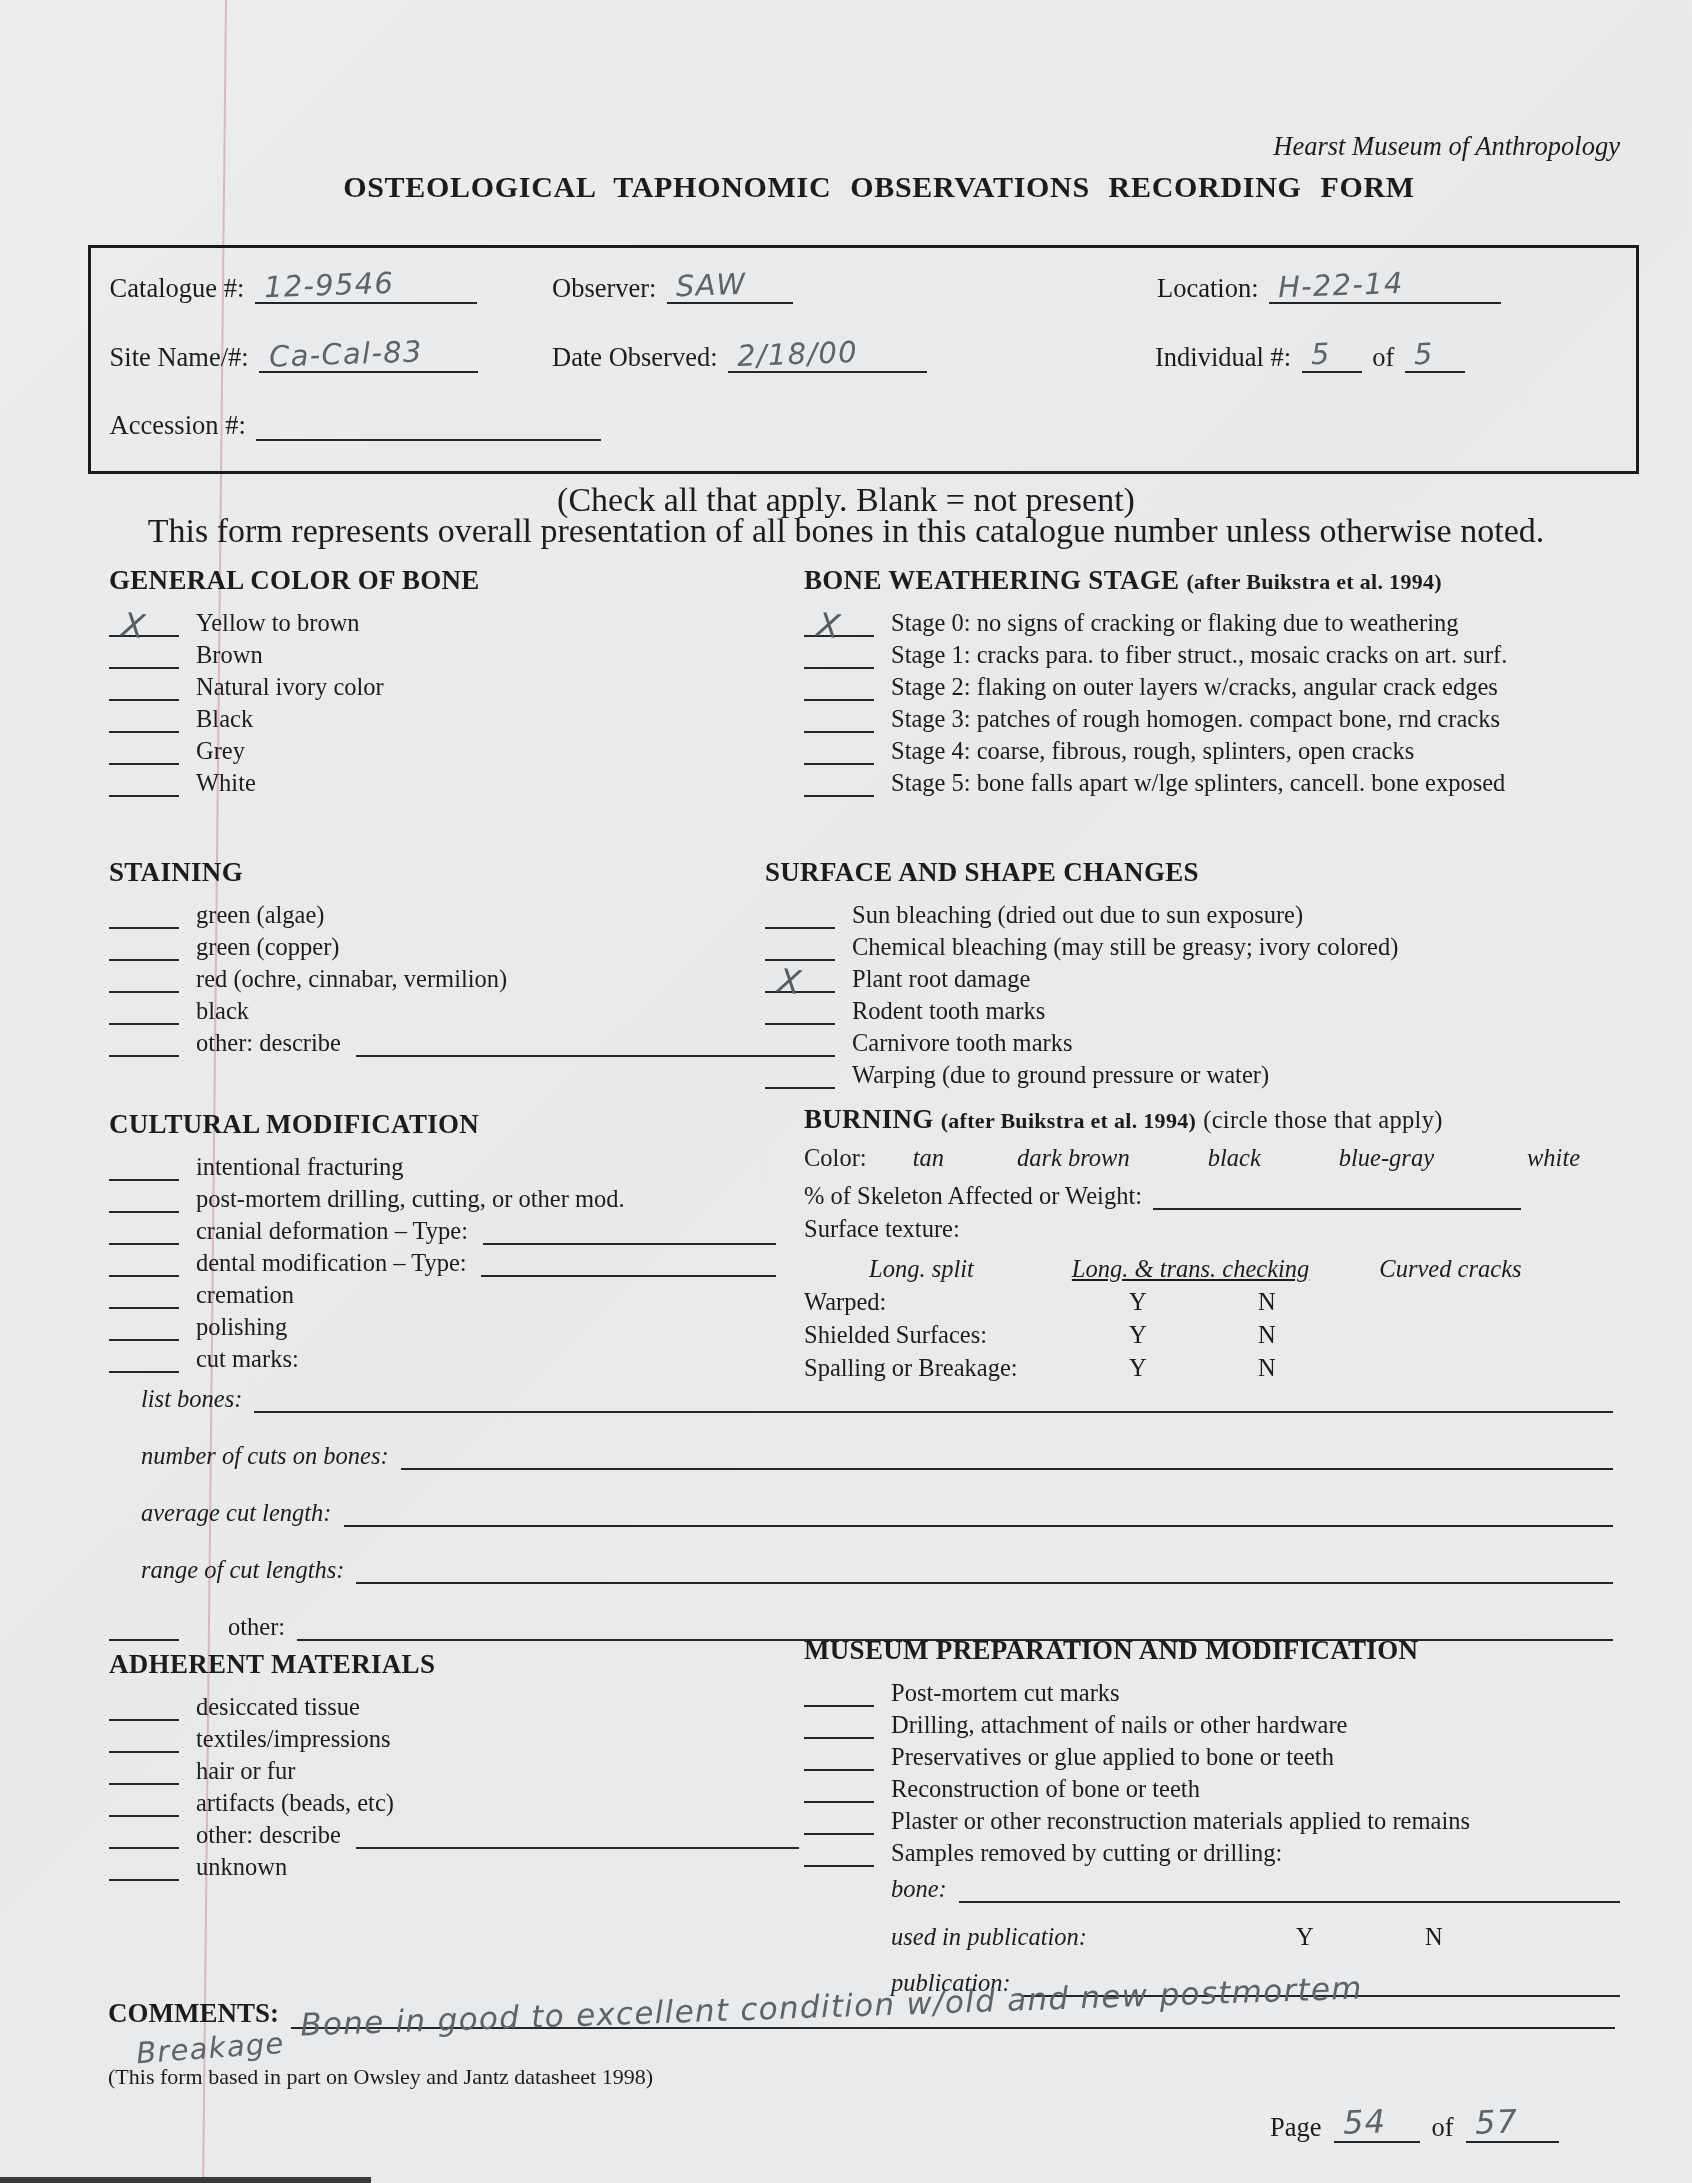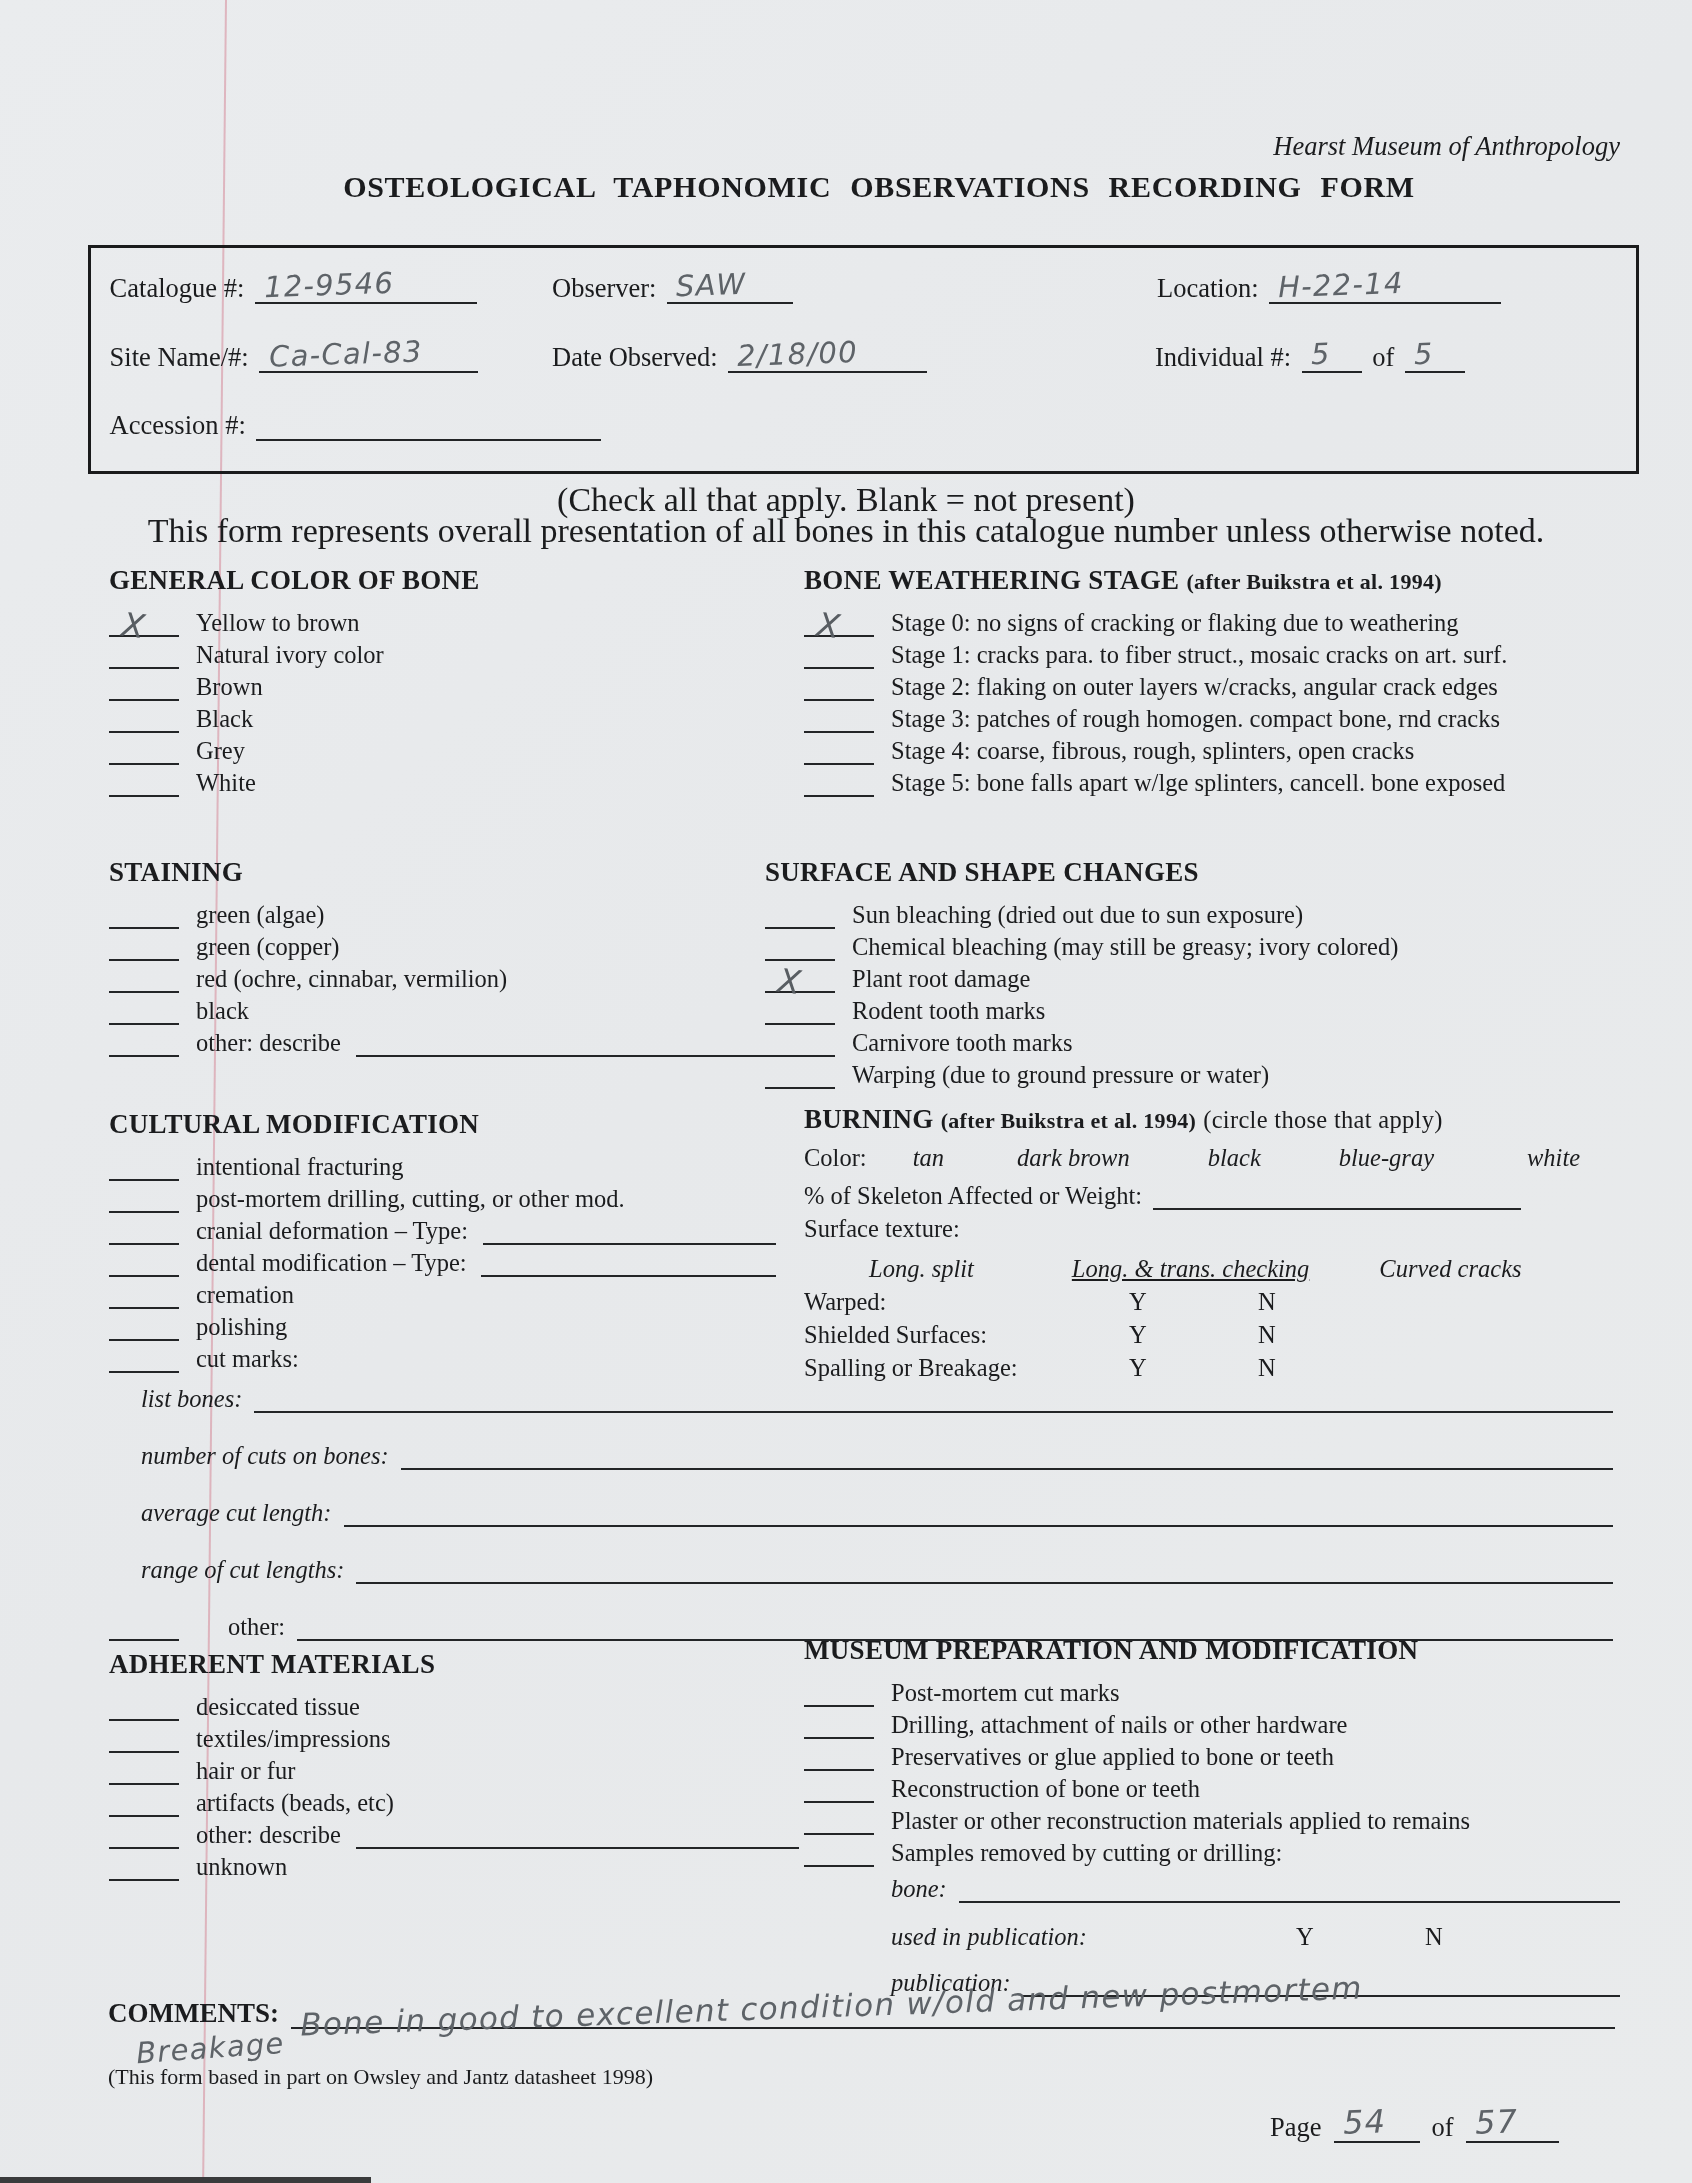--- a/index.html
+++ b/index.html
@@ -136,25 +136,25 @@
     <h2>GENERAL COLOR OF BONE</h2>
     <div>
         <div class="row">
           <span class="chk">
             <span class="xmark">X</span>
           </span>
           <span class="lbl">Yellow to brown</span>
         </div>
         <div class="row">
           <span class="chk"></span>
+          <span class="lbl">Brown</span>
+        </div>
+        <div class="row">
+          <span class="chk"></span>
           <span class="lbl">Natural ivory color</span>
-        </div>
-        <div class="row">
-          <span class="chk"></span>
-          <span class="lbl">Brown</span>
         </div>
         <div class="row">
           <span class="chk"></span>
           <span class="lbl">Black</span>
         </div>
         <div class="row">
           <span class="chk"></span>
           <span class="lbl">Grey</span>
         </div>
         <div class="row">

